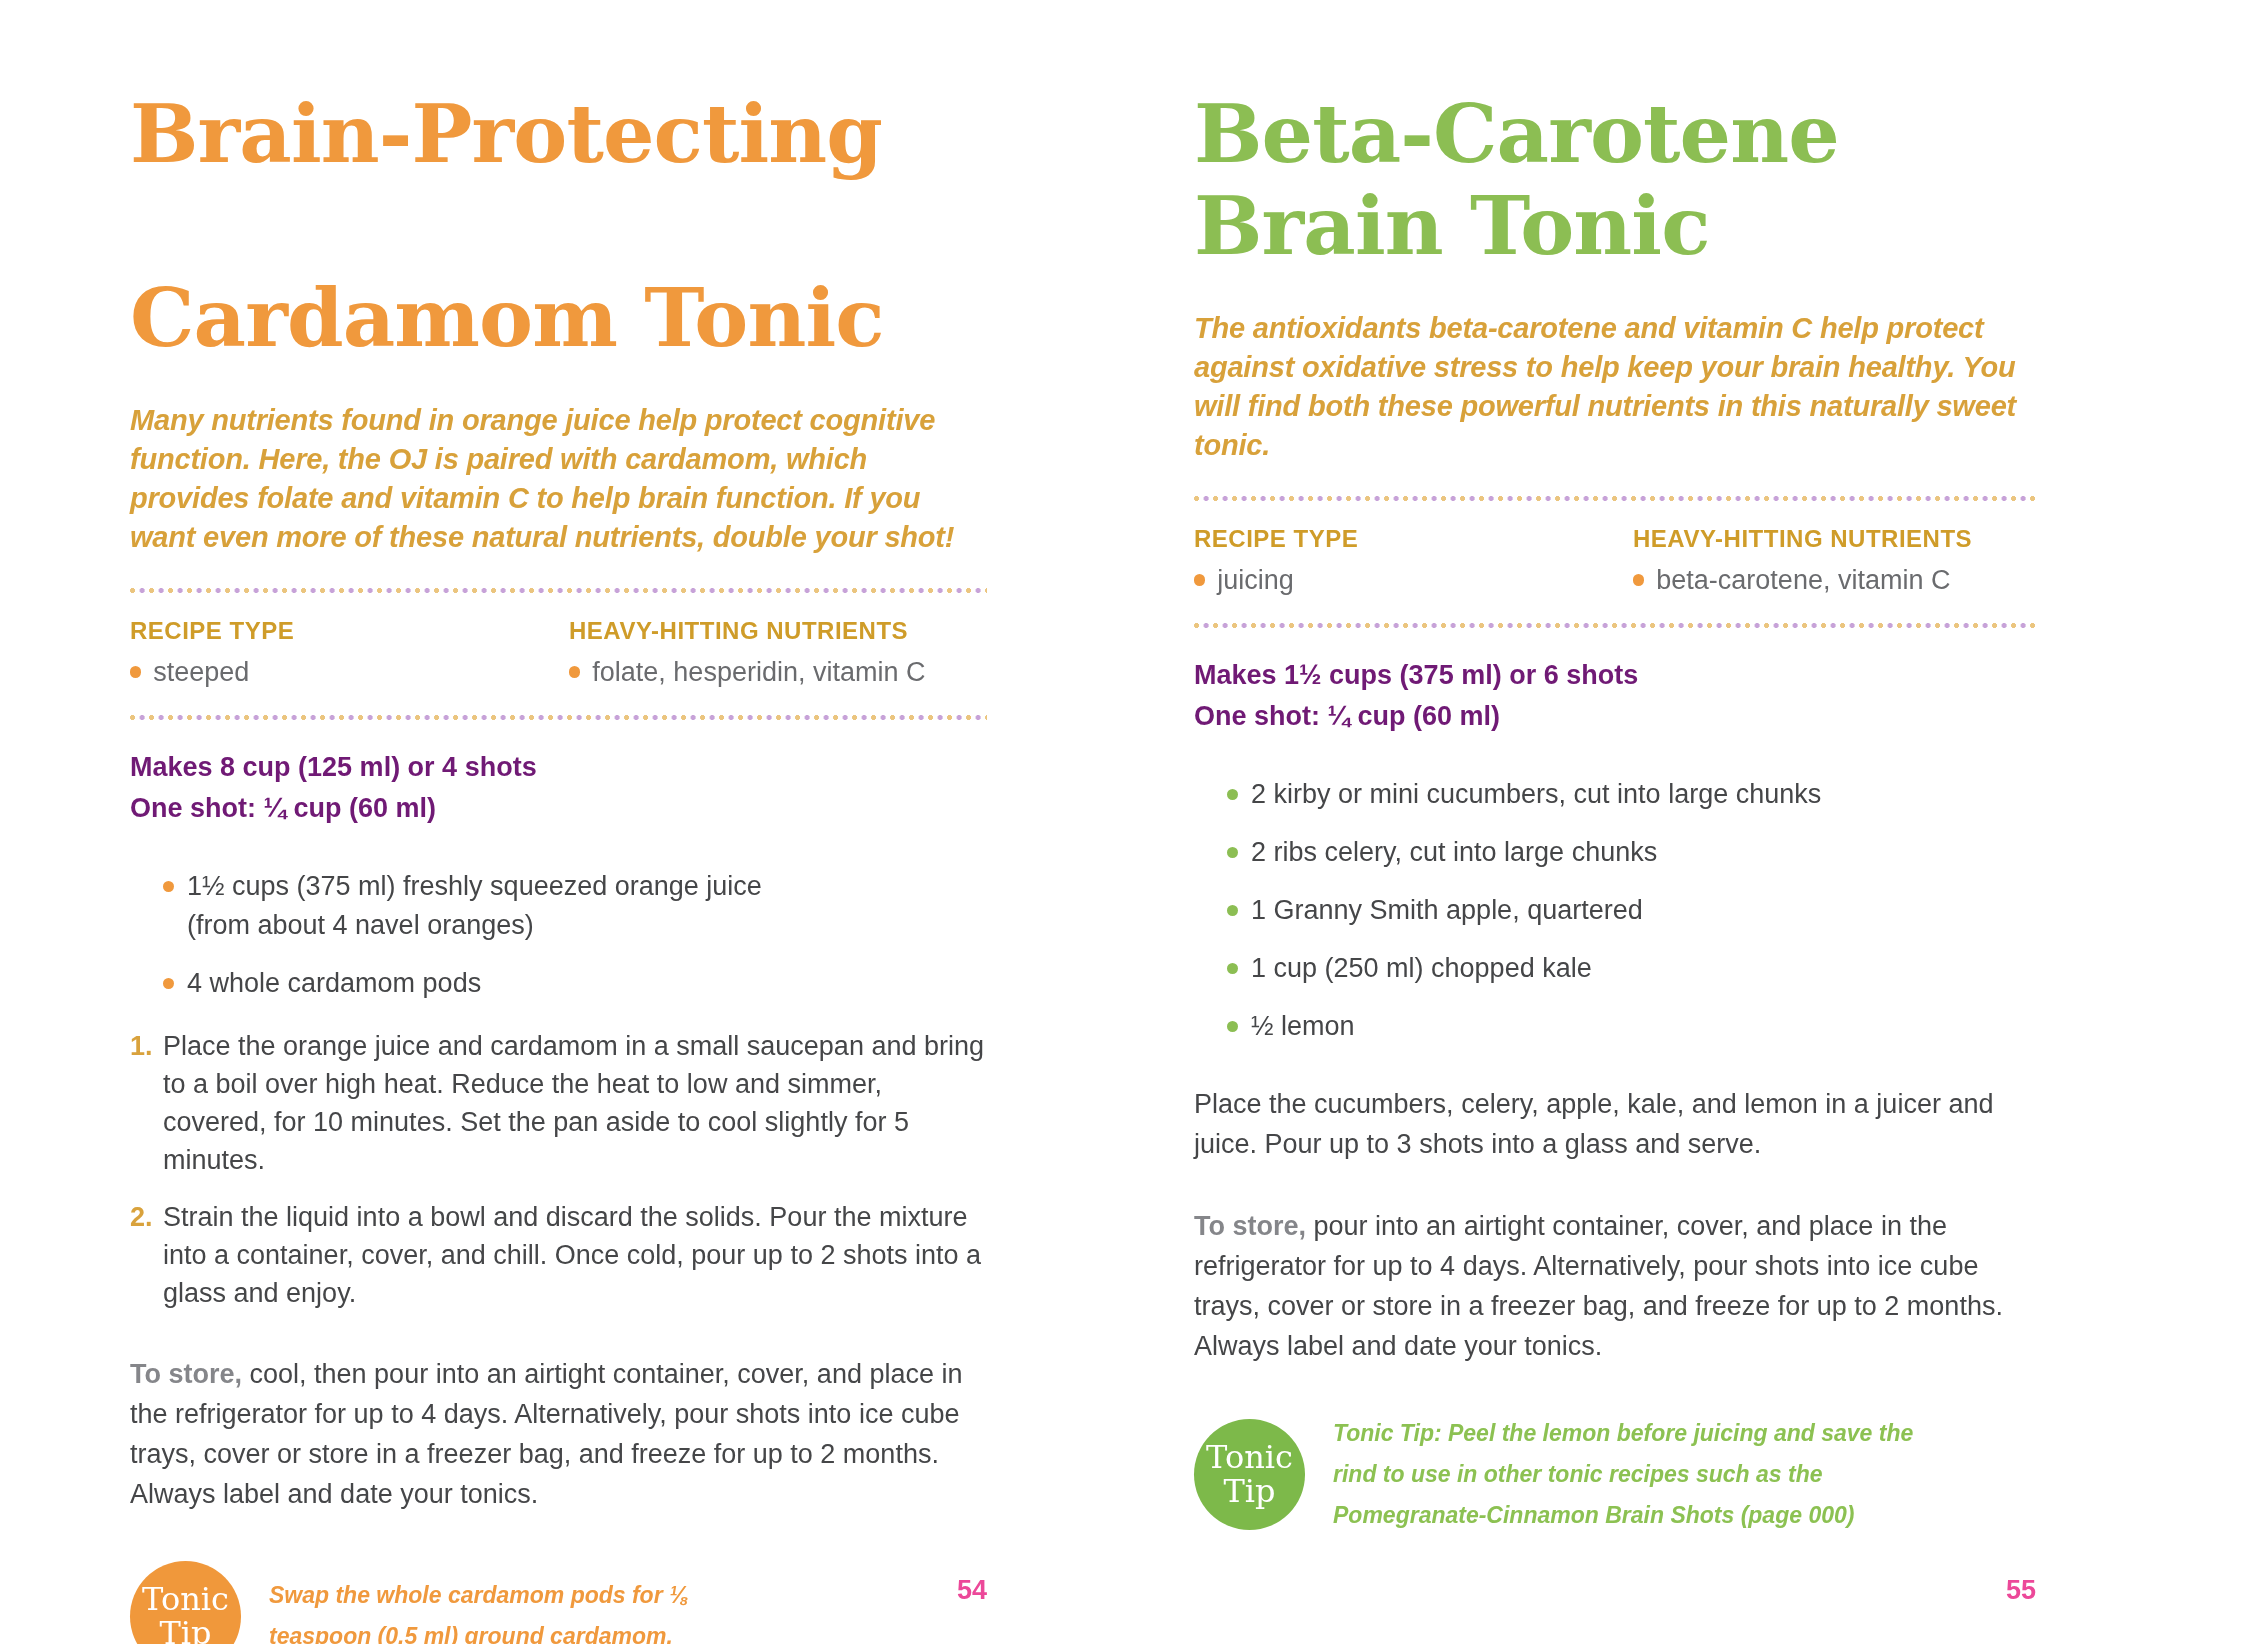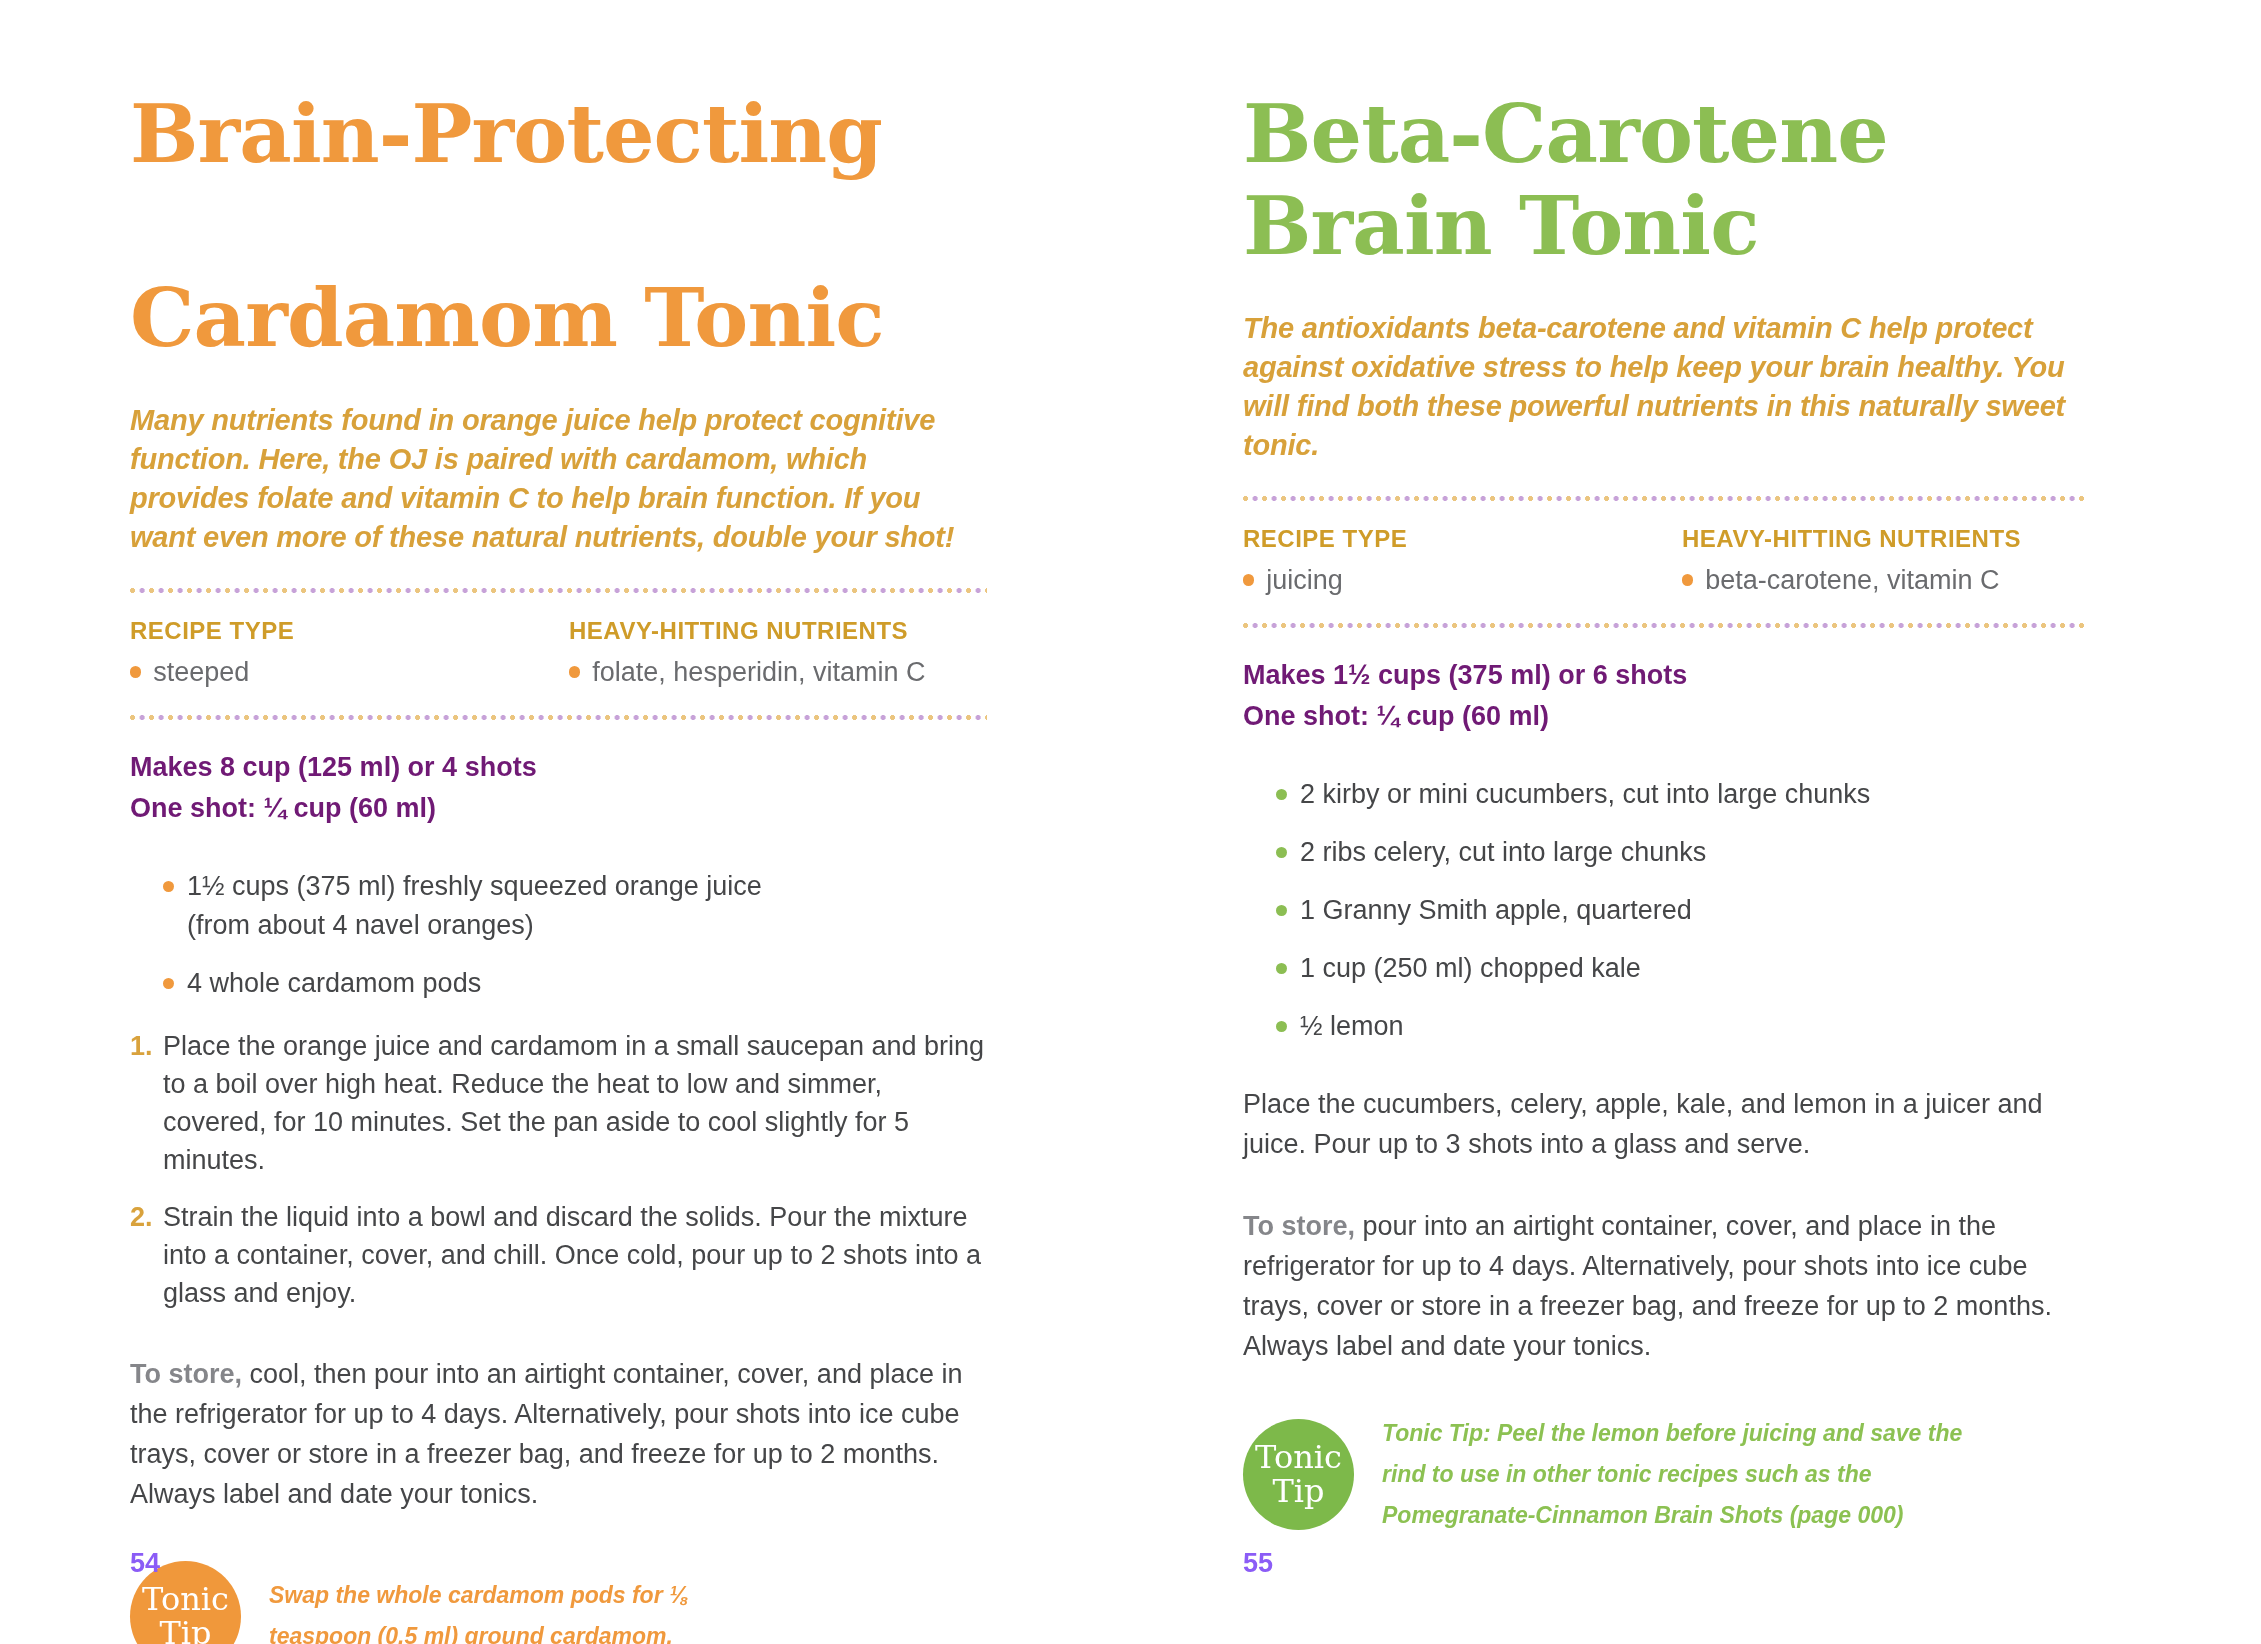--- a/index.html
+++ b/index.html
@@ -2,21 +2,21 @@
 <html style="font-size:14px"><head>
 <meta charset="utf-8">
 <style>
   html,body{margin:0;padding:0;background:#ffffff;}
   body{width:2261px;height:1645px;position:relative;font-family:"Liberation Sans",sans-serif;overflow:hidden;}
   .page{position:absolute;top:0;width:1131px;height:1645px;}
   .page-left{left:0;}
   .page-right{left:1131px;}
   .content{position:relative;height:100%;}
   .page-left .content{margin-left:130px;width:857px;}
-  .page-right .content{margin-left:112px;width:842px;}
+  .page-right .content{margin-left:63px;width:842px;}
 
   .title{font-family:"DejaVu Serif","Liberation Serif",serif;font-weight:700;font-size:81px;line-height:92px;letter-spacing:-0.9px;margin:0;padding-top:88px;}
   .title.orange{color:#F0993D;}
   .title.green{color:#8CBE53;}
 
   .intro{color:#D8A13A;font-weight:700;font-size:29px;line-height:39px;letter-spacing:-0.2px;margin-top:37px;font-style:italic;}
 
   .dotted{height:7px;margin-top:30px;
     background-image:
       radial-gradient(circle at 2.6px 3.5px,#EBC57F 2.3px,rgba(0,0,0,0) 2.6px),
@@ -49,21 +49,21 @@
 
   .tip-row{display:flex;align-items:center;margin-top:47px;}
   .tip-badge{width:111px;height:111px;border-radius:50%;flex-shrink:0;display:flex;flex-direction:column;align-items:center;justify-content:center;
     font-family:"DejaVu Serif","Liberation Serif",serif;font-weight:400;color:#ffffff;font-size:32px;line-height:34px;}
   .tip-badge.orange{background:#F0983B;}
   .tip-badge.green{background:#7DB94A;}
   .tip-text{font-weight:700;font-size:23px;line-height:41px;margin-left:28px;font-style:italic;}
   .tip-text.orange{color:#F0993D;max-width:487px;}
   .tip-text.green{color:#8CC152;max-width:591px;}
 
-  .pagenum{position:absolute;bottom:66px;left:0;width:100%;text-align:left;color:#8b5cf6;font-weight:700;font-size:27px;}
+  .pagenum{position:absolute;bottom:39px;left:0;width:100%;text-align:right;color:#ec4899;font-weight:700;font-size:27px;}
   .page-left .pagenum{width:857px;}
   .page-right .pagenum{width:842px;}
 </style>
 </head>
 <body>
 
 <div class="page page-left">
   <div class="content">
     <h1 class="title orange"><span>Brain-Protecting</span><br>
       <br>

